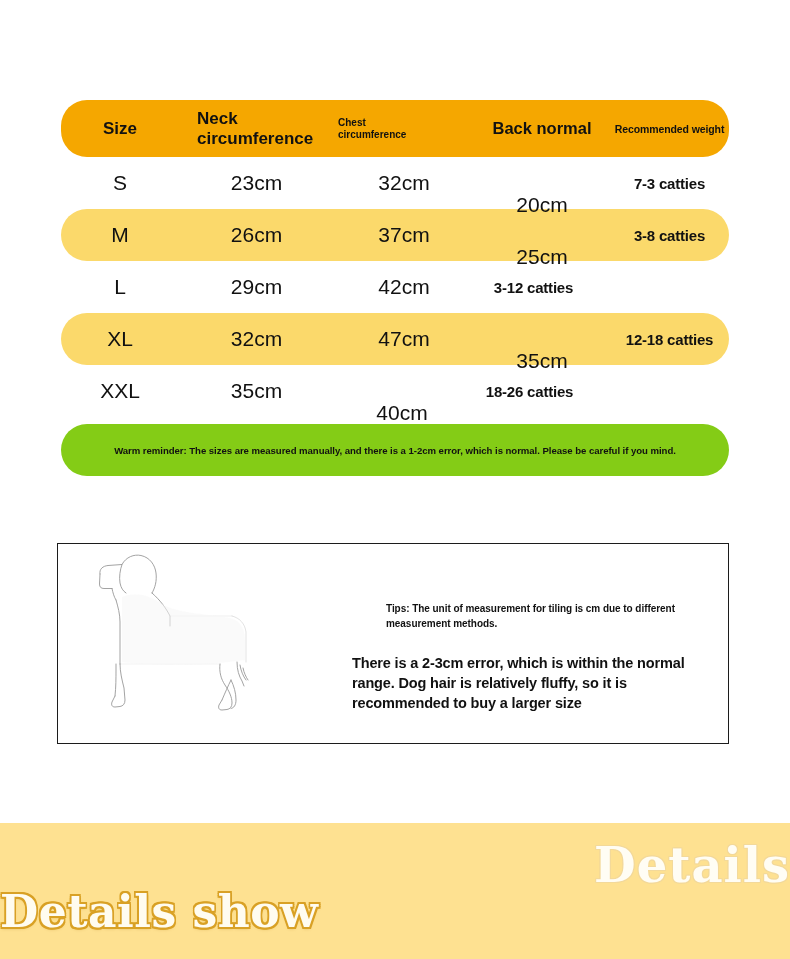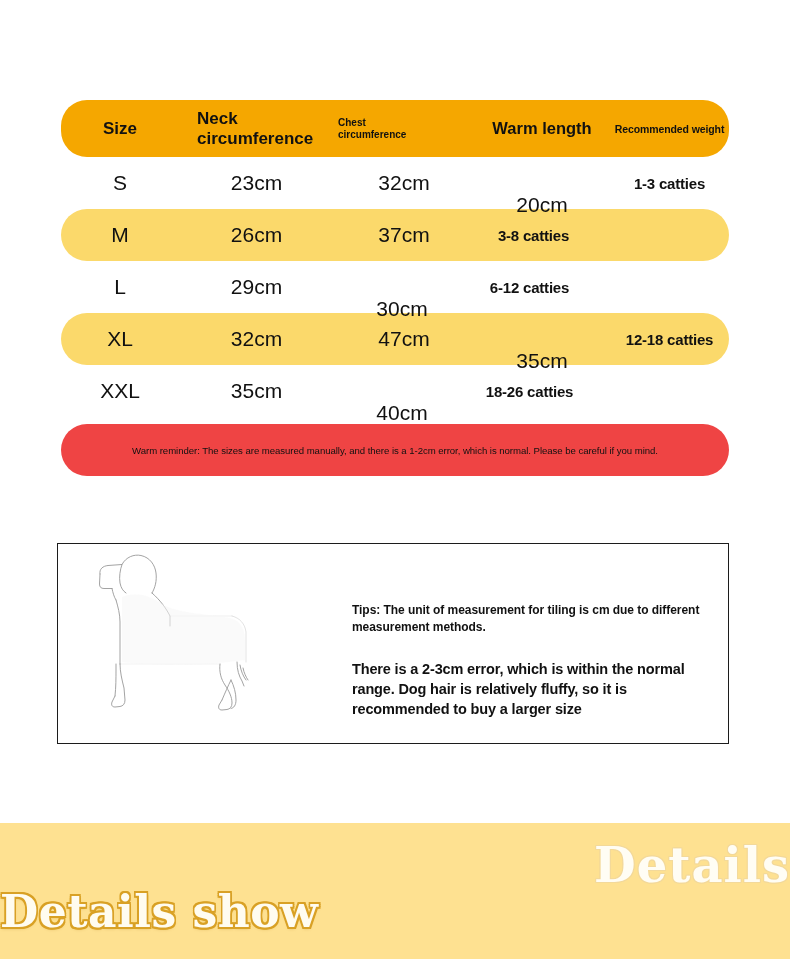--- a/index.html
+++ b/index.html
@@ -87,27 +87,27 @@
   .row.body .c-back   { font-size: 21px; margin-top: 43px; }
   .row.body .c-weight { font-size: 15px; font-weight: bold; letter-spacing: -0.2px; }
 
   
   .warm-reminder {
     position: absolute;
     left: 61px;
     top: 424px;
     width: 668px;
     height: 52px;
-    background: #ef4444;
+    background: #84cc16;
     border-radius: 26px;
     display: flex;
     align-items: center;
     justify-content: center;
     font-size: 9.6px;
-    font-weight: normal;
+    font-weight: bold;
     color: #111111;
     letter-spacing: -0.05px;
     text-align: center;
     padding: 4px 20px;
   }
 
   
   .tips-box {
     position: absolute;
     left: 57px;
@@ -129,25 +129,26 @@
   }
 
   .tips-text {
     position: absolute;
     left: 294px;
     top: 58px;
     width: 350px;
   }
 
   .tips-small {
-    font-size: 12px;
+    font-size: 10px;
     font-weight: bold;
     color: #111111;
     line-height: 1.45;
     letter-spacing: -0.05px;
+    margin-left: 34px;
   }
 
   .tips-big {
     margin-top: 22px;
     font-size: 14.5px;
     font-weight: bold;
     color: #111111;
     line-height: 1.38;
     letter-spacing: -0.15px;
   }
@@ -212,44 +213,45 @@
     <div class="row header">
       <div class="cell c-size">Size</div>
       <div class="cell c-neck">
         <div>Neck</div>
         <div>circumference</div>
       </div>
       <div class="cell c-chest">
         <div>Chest</div>
         <div>circumference</div>
       </div>
-      <div class="cell c-back">Warm length</div>
+      <div class="cell c-back">Back normal</div>
       <div class="cell c-weight">Recommended weight</div>
     </div>
 
     <div class="row body">
       <div class="cell c-size">S</div>
       <div class="cell c-neck">23cm</div>
       <div class="cell c-chest">32cm</div>
       <div class="cell c-back">20cm</div>
-      <div class="cell c-weight">1-3 catties</div>
+      <div class="cell c-weight">7-3 catties</div>
     </div>
 
     <div class="row body alt">
       <div class="cell c-size">M</div>
       <div class="cell c-neck">26cm</div>
       <div class="cell c-chest">37cm</div>
+      <div class="cell c-back">25cm</div>
       <div class="cell c-weight">3-8 catties</div>
     </div>
 
     <div class="row body">
       <div class="cell c-size">L</div>
       <div class="cell c-neck">29cm</div>
-      <div class="cell c-back">30cm</div>
-      <div class="cell c-weight">6-12 catties</div>
+      <div class="cell c-chest">42cm</div>
+      <div class="cell c-weight">3-12 catties</div>
     </div>
 
     <div class="row body alt">
       <div class="cell c-size">XL</div>
       <div class="cell c-neck">32cm</div>
       <div class="cell c-chest">47cm</div>
       <div class="cell c-back">35cm</div>
       <div class="cell c-weight">12-18 catties</div>
     </div>
 

